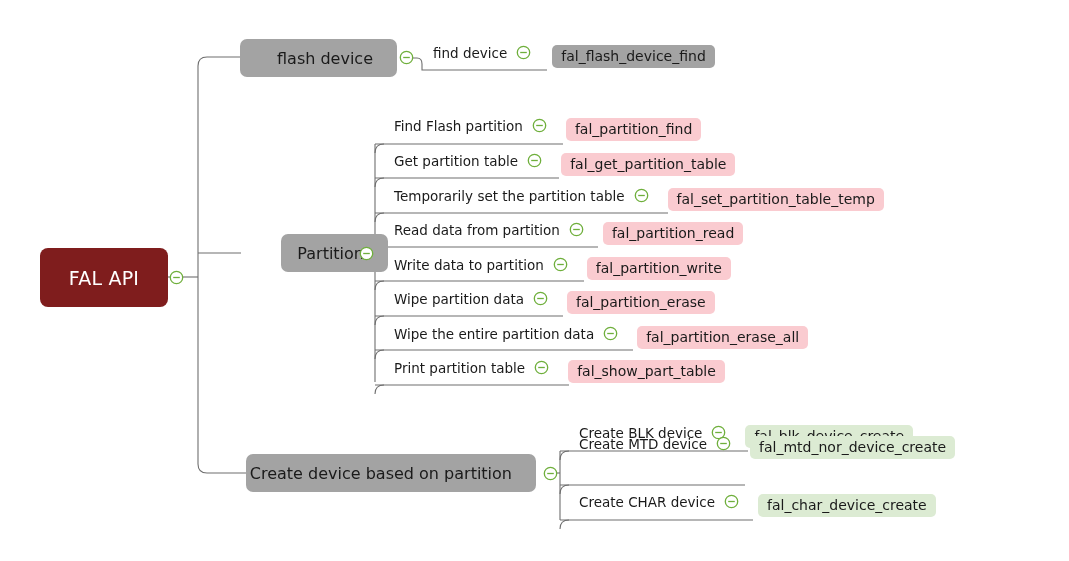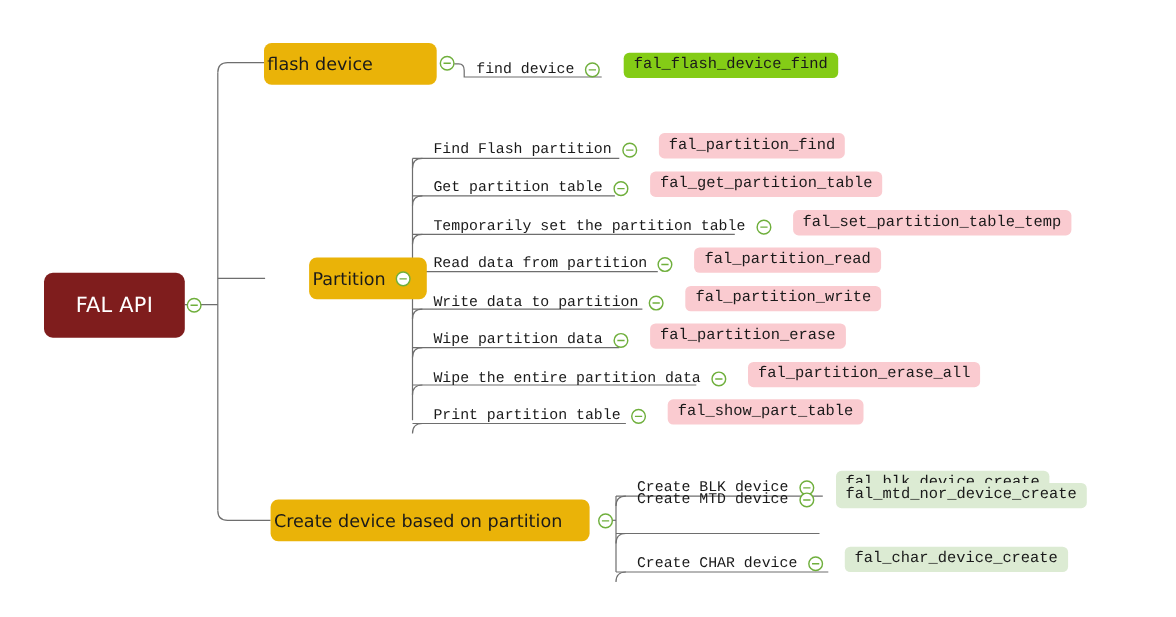--- a/index.html
+++ b/index.html
@@ -45,61 +45,60 @@
   .root-label {
     color: #ffffff;
     font-size: 19px;
     letter-spacing: 0.2px;
     white-space: nowrap;
   }
 
   
   .branch-node {
     position: absolute;
-    background: #eab308;
+    background: #a3a3a3;
     border-radius: 7px;
     display: flex;
     align-items: center;
-    justify-content: flex-start;
+    justify-content: flex-end;
     box-sizing: border-box;
-    padding: 0 3px;
+    padding: 0 24px;
     height: 38px;
   }
   .branch-label {
     color: #1a1a1a;
     font-size: 16px;
     white-space: nowrap;
   }
   #branch-flash  { left: 240px; top: 39px;  width: 157px; }
   #branch-part   { left: 241px; top: 234px; width: 107px; margin-left: 40px; }
   #branch-create { left: 246px; top: 454px; width: 290px; }
 
   
   .leaf-row {
     position: absolute;
     display: flex;
-    align-items: flex-end;
+    align-items: flex-start;
     height: 26px;
     white-space: nowrap;
-    font-family: Liberation Mono, monospace;
   }
   .leaf-desc {
     font-size: 13.5px;
     color: #1a1a1a;
     padding-right: 2px;
   }
   .leaf-gap2 { display: inline-block; }
   .leaf-func {
     font-size: 14px;
     color: #1a1a1a;
     border-radius: 5px;
     padding: 3px 9px 4px 9px;
     line-height: 16px;
   }
-  .func-orange { background: #84cc16; }
+  .func-orange { background: #a3a3a3; }
   .func-pink   { background: #FACBD0; }
   .func-green  { background: #DCEBD3; }
 
   
   .toggle {
     position: absolute;
     width: 15px;
     height: 15px;
     box-sizing: border-box;
   }

